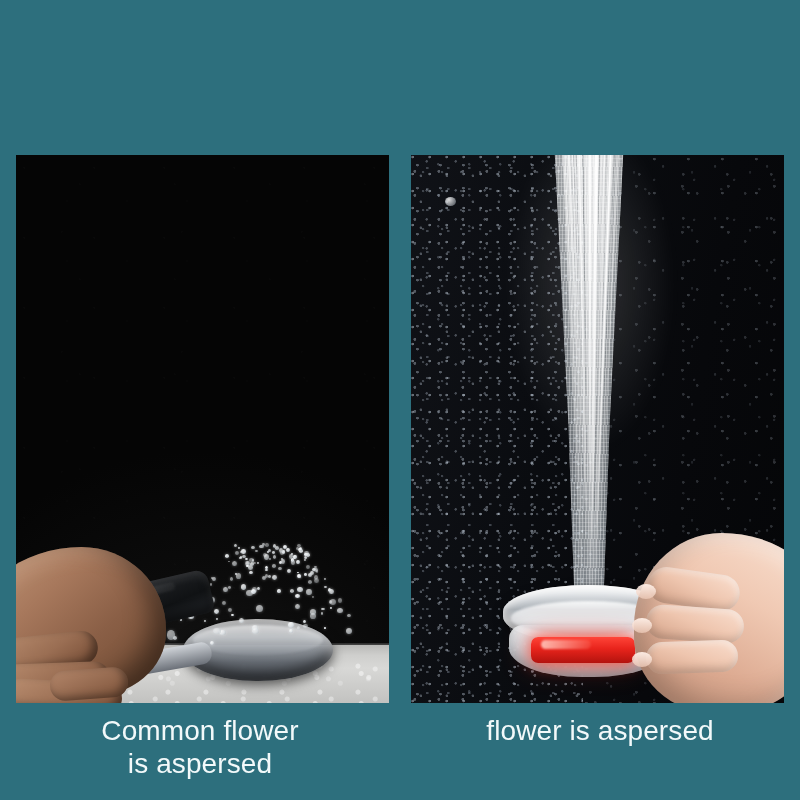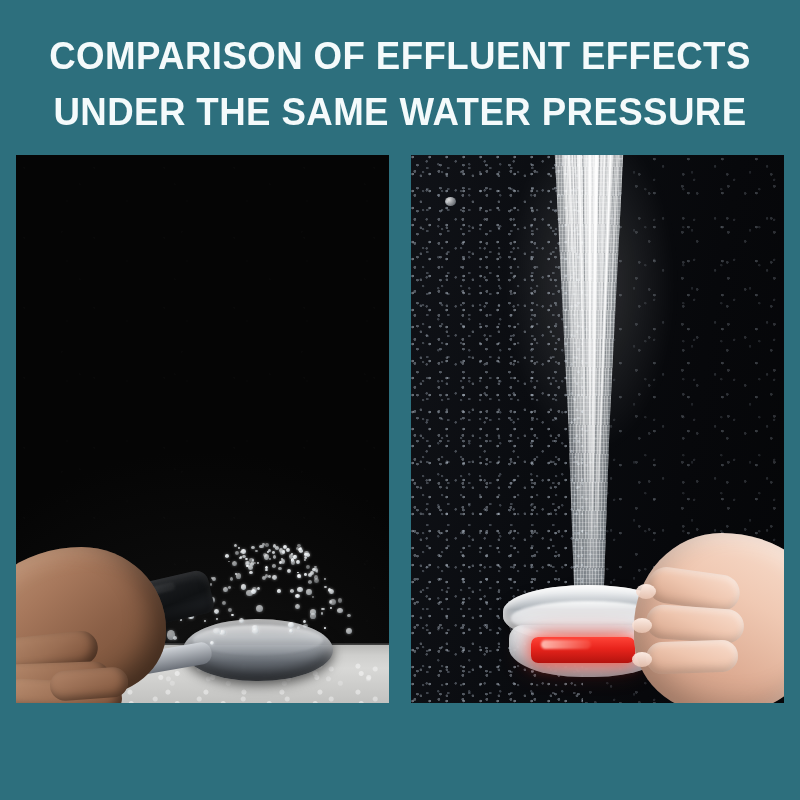--- a/index.html
+++ b/index.html
@@ -360,24 +360,20 @@
     line-height:33px;
     letter-spacing:0.1px;
     white-space:nowrap;
   }
 </style>
 </head>
 <body>
 
 <div id="root">
 
-  <div class="title-block">
-    <span class="title-line">COMPARISON OF EFFLUENT EFFECTS</span>
-    <span class="title-line">UNDER THE SAME WATER PRESSURE</span>
-  </div>
 
   <div class="panels">
 
     <div class="panel">
       <div class="left-bg"></div>
       <div class="left-noise"></div>
 
       <div class="counter-edge"></div>
       <div class="counter"></div>
       <div class="counter-wet"></div>
@@ -652,16 +648,21 @@
       <div class="r-finger r-fi2"></div>
       <div class="r-finger r-fi3"></div>
       <div class="r-nail" style="right:128px; bottom:104px"></div>
       <div class="r-nail" style="right:132px; bottom:70px"></div>
       <div class="r-nail" style="right:132px; bottom:36px"></div>
     </div>
   </div>
 
   <div class="captions">
     <div class="caption">
+      <span>Common flower</span>
+      <span>is aspersed</span>
+    </div>
+    <div class="caption">
+      <span>flower is aspersed</span>
     </div>
   </div>
 
 </div>
 
 </body></html>

